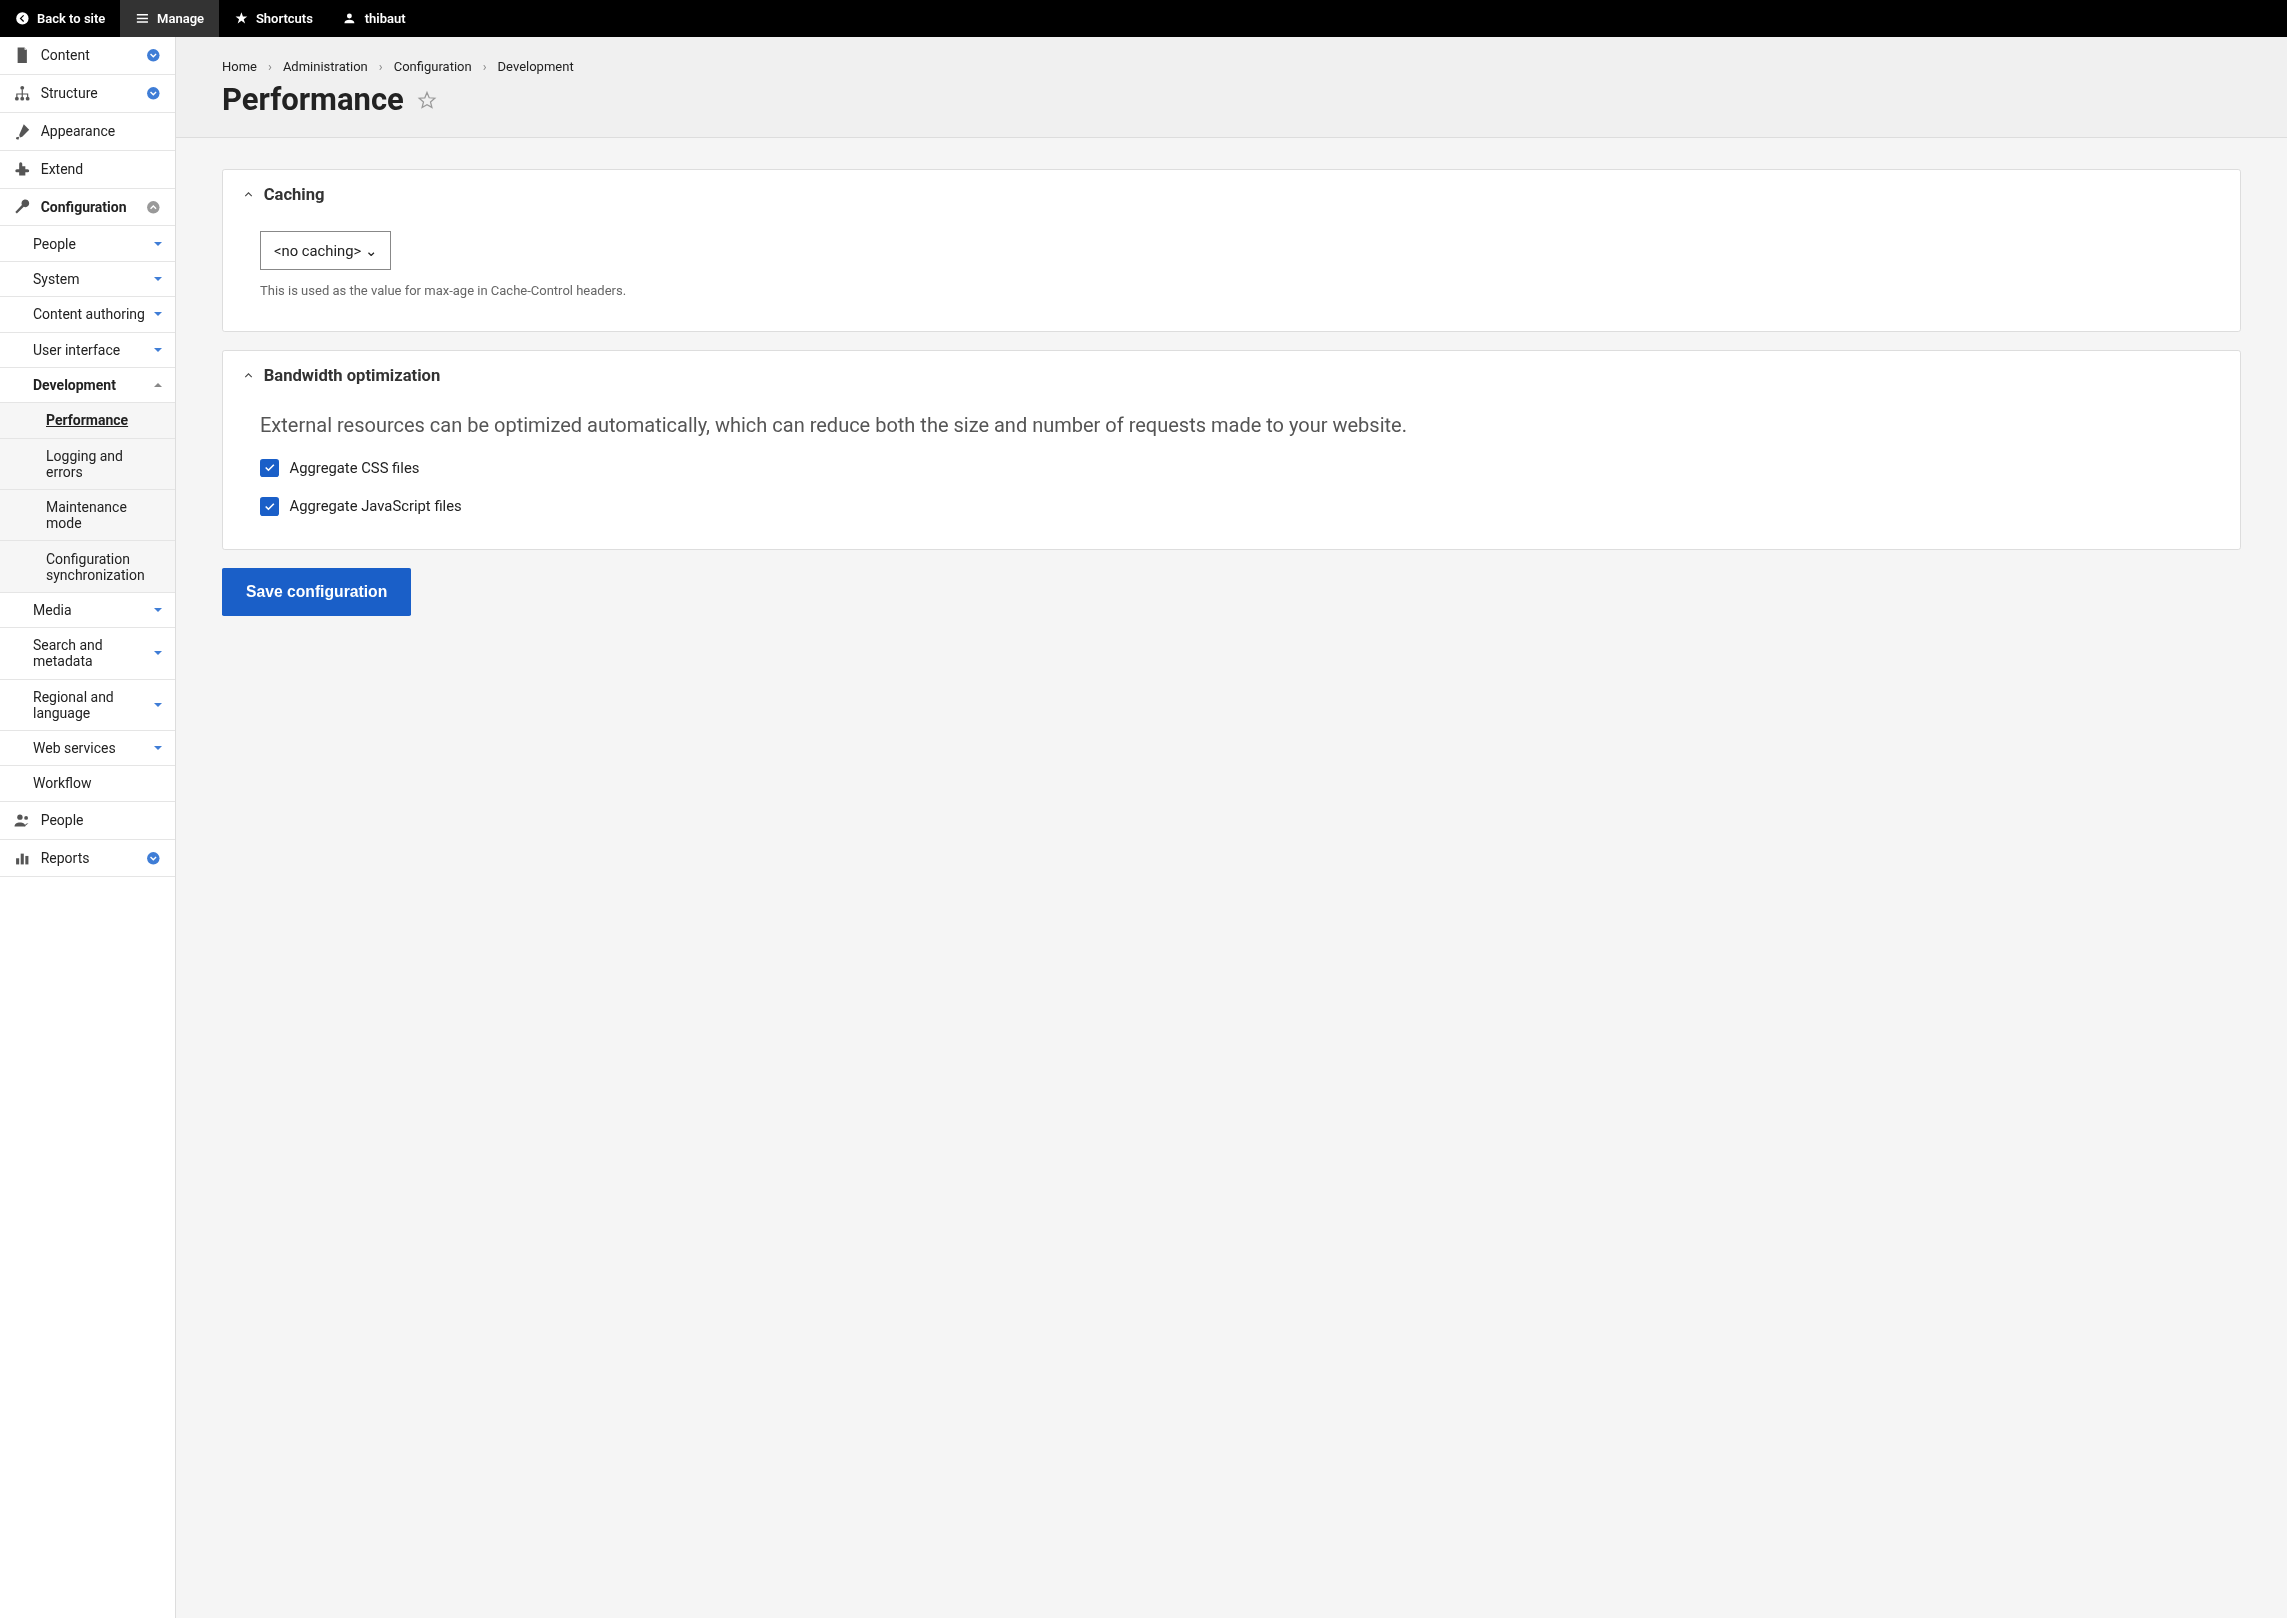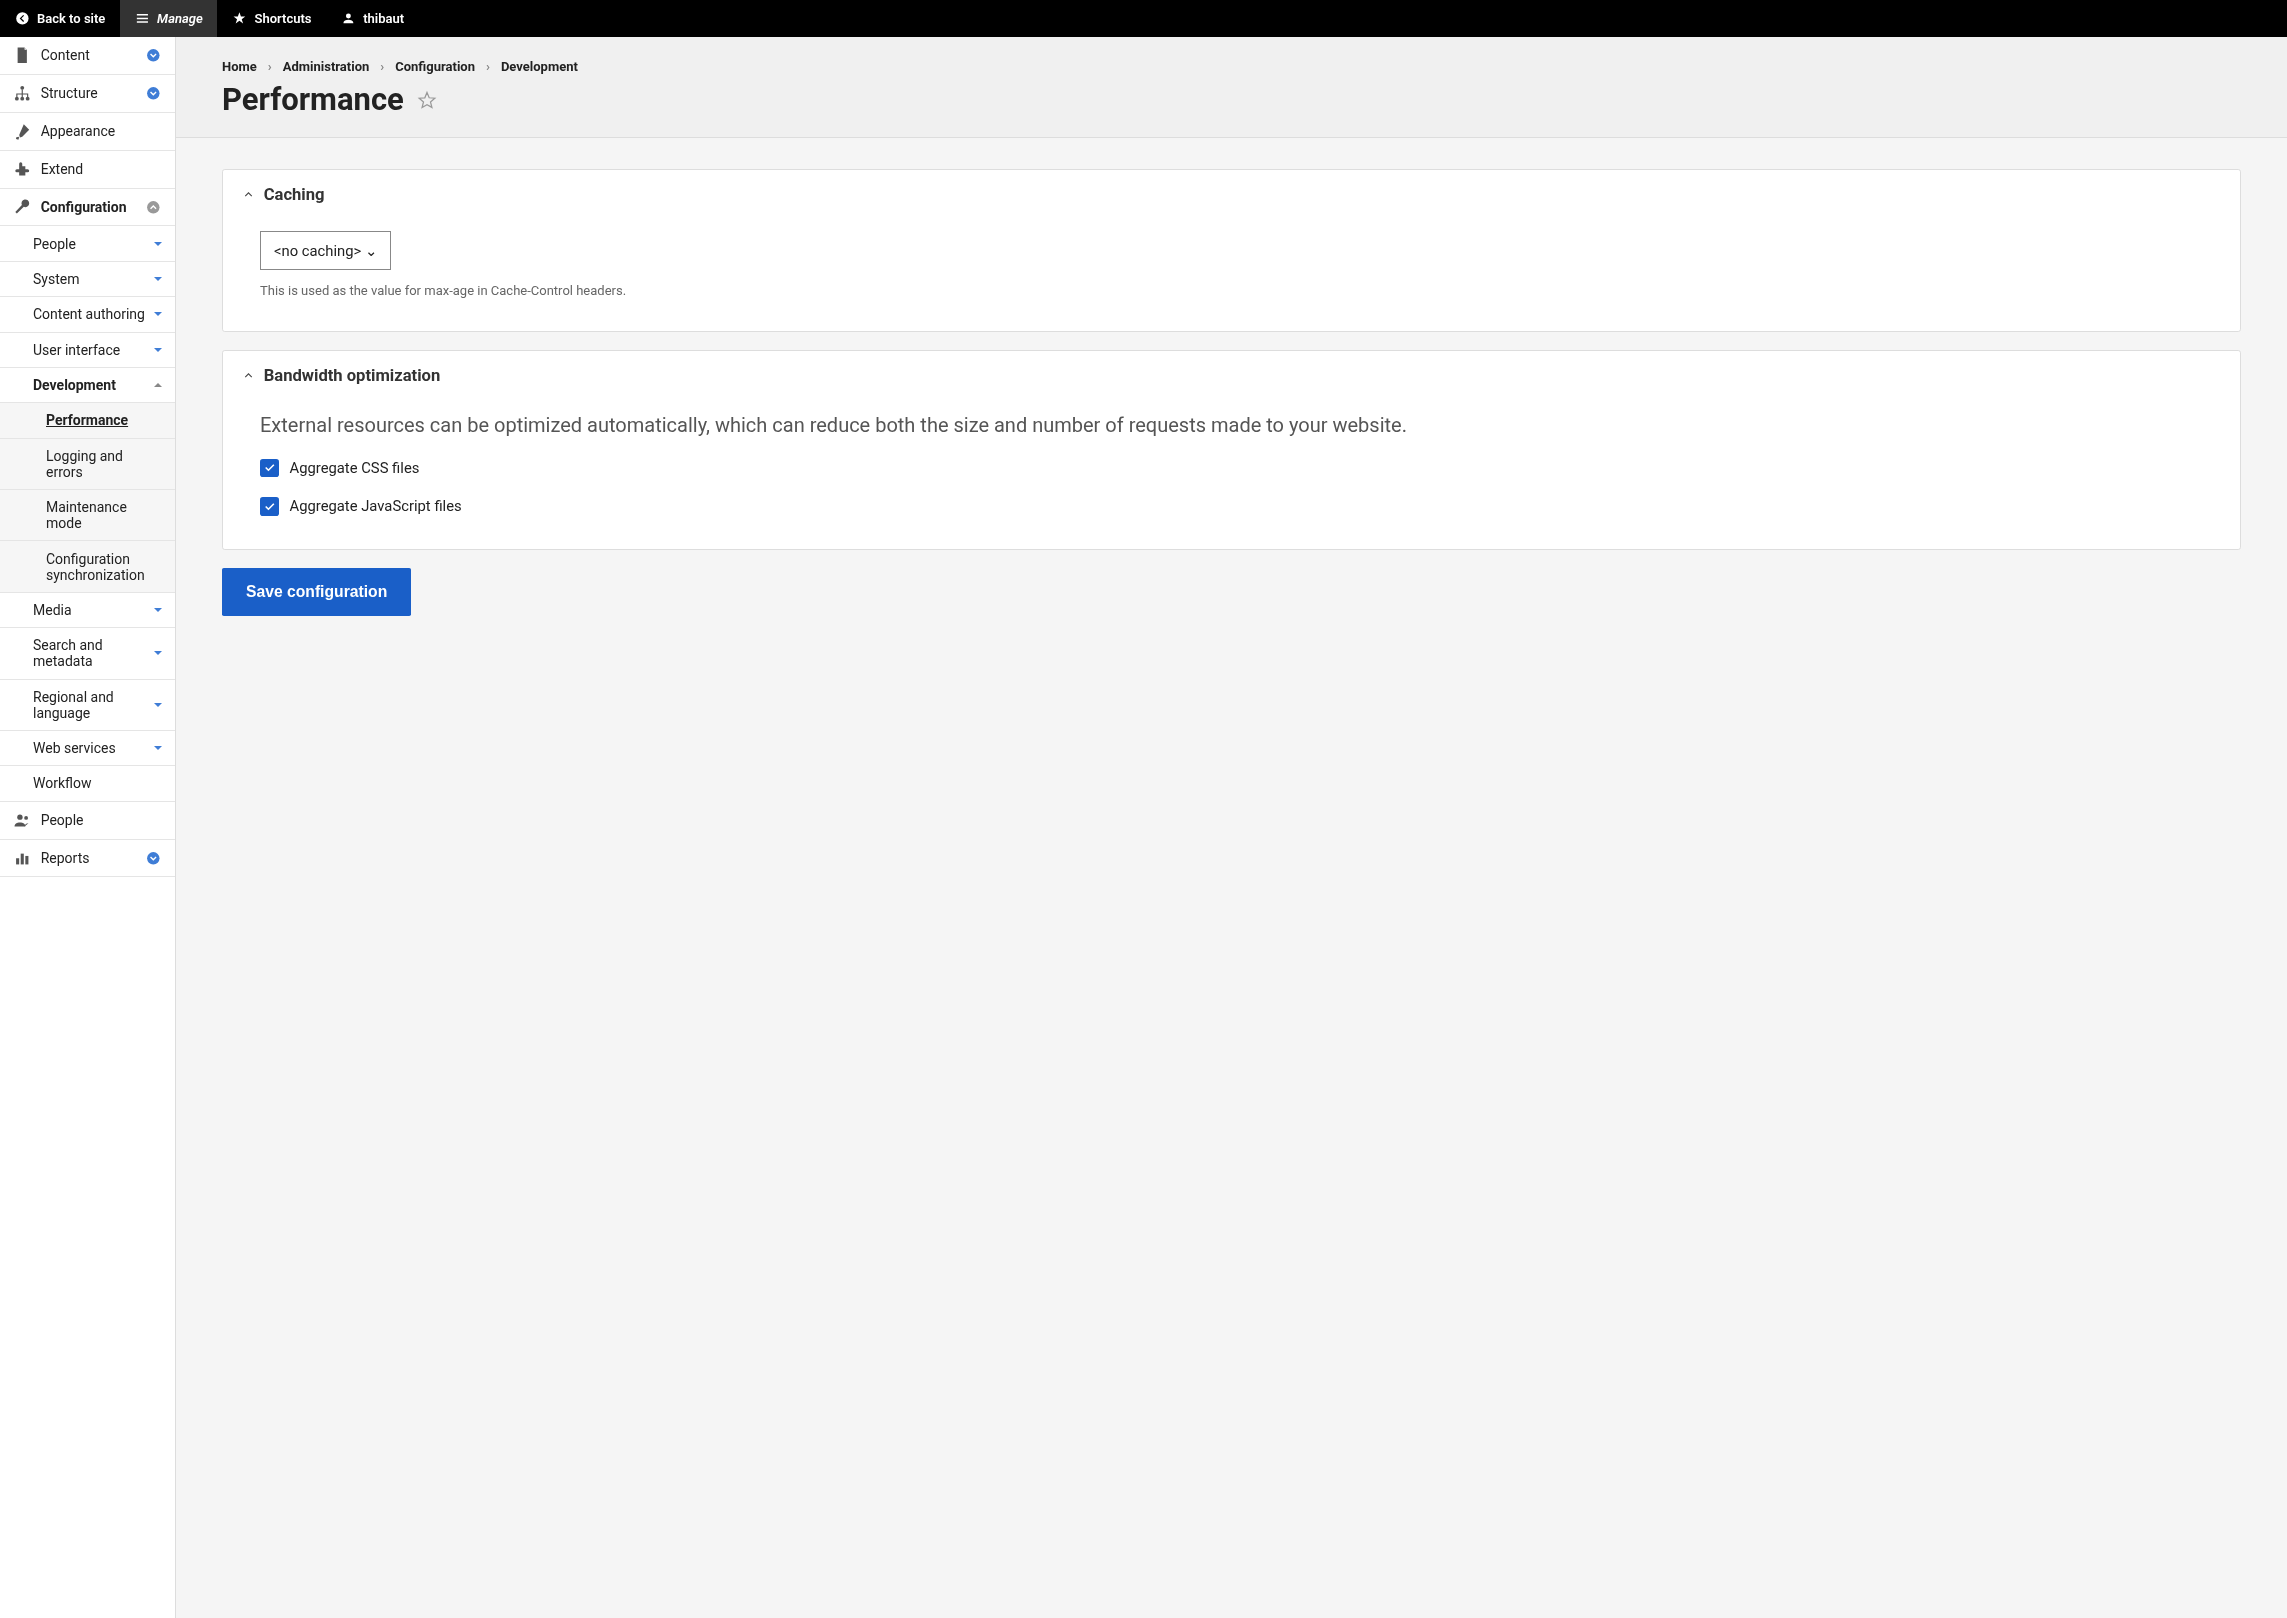--- a/index.html
+++ b/index.html
@@ -1,21 +1,21 @@
 <!DOCTYPE html>
 <html style="font-size:14.8px"><head>
 <meta charset="utf-8">
 <style>
 * { box-sizing: border-box; margin: 0; padding: 0; }
 body { font-family: -apple-system, BlinkMacSystemFont, "Segoe UI", Roboto, sans-serif; background: #f5f5f5; color: #222; }
 
 
 .toolbar { background: #000; color: #fff; height: 37px; display: flex; align-items: flex-end; font-size: 13px; }
 .toolbar-item { display: flex; align-items: center; height: 100%; padding: 0 14.8px; cursor: pointer; gap: 7.4px; }
-.toolbar-item.active { background: #333; font-style: italic; }
+.toolbar-item.active { background: #333; }
 .toolbar-item svg { width: 14.8px; height: 14.8px; fill: #fff; }
 .toolbar-item span { white-space: nowrap; font-weight: 600; }
 
 
 .layout { display: flex; height: calc(100vh - 37px); }
 
 
 .sidebar-wrap { position: relative; width: 176px; background: #fff; border-right: 0.9px solid #ddd; overflow-y: auto; }
 .sidebar-wrap::-webkit-scrollbar { width: 11px; }
 .sidebar-wrap::-webkit-scrollbar-thumb { background: #bbb; border-radius: 5.5px; }
@@ -38,21 +38,21 @@
 .tri.down { border-top: 4.6px solid #3f7dd6; }
 .tri.up { border-bottom: 4.6px solid #888; }
 
 .nav-sub2 { background: #f6f6f6; }
 .nav-sub2-item { padding: 9.2px 13px 9.2px 46px; border-bottom: 0.9px solid #e5e5e5; cursor: pointer; font-size: 14px; }
 .nav-sub2-item.active { font-weight: 700; text-decoration: underline; }
 
 
 .main { flex: 1; overflow-y: auto; background: #f5f5f5; }
 .page-header { background: #f0f0f0; padding: 22px 46px 18.5px; border-bottom: 0.9px solid #ddd; }
-.breadcrumb { display: flex; align-items: center; gap: 11px; font-size: 13px; font-weight: 700; color: #222; margin-bottom: 7.4px; }
+.breadcrumb { display: flex; align-items: center; gap: 11px; font-size: 13px; font-weight: 400; color: #222; margin-bottom: 7.4px; }
 .breadcrumb span { cursor: pointer; }
 .breadcrumb .sep { color: #888; cursor: default; }
 .page-title-row { display: flex; align-items: center; gap: 13px; }
 .page-title { font-size: 31px; font-weight: 700; color: #222; }
 .star { width: 20px; height: 20px; fill: none; stroke: #999; stroke-width: 1.5; cursor: pointer; }
 
 .content { padding: 31px 46px 46px; }
 
 .panel { background: #fff; border: 0.9px solid #ddd; border-radius: 2.8px; margin-bottom: 18.5px; }
 .panel-header { display: flex; align-items: center; gap: 9.2px; padding: 14.8px 18.5px 9.2px; cursor: pointer; }

